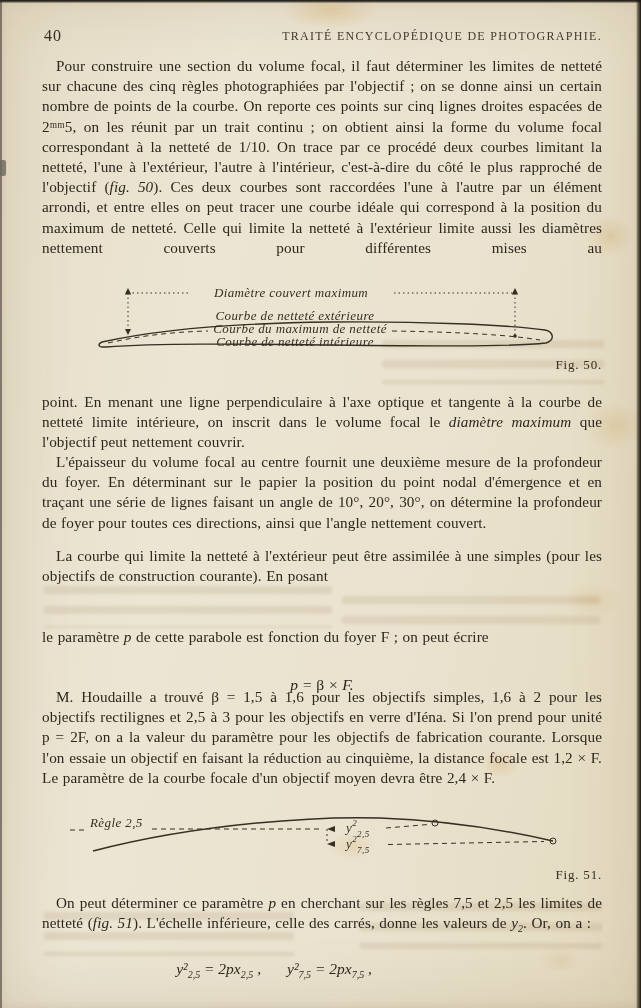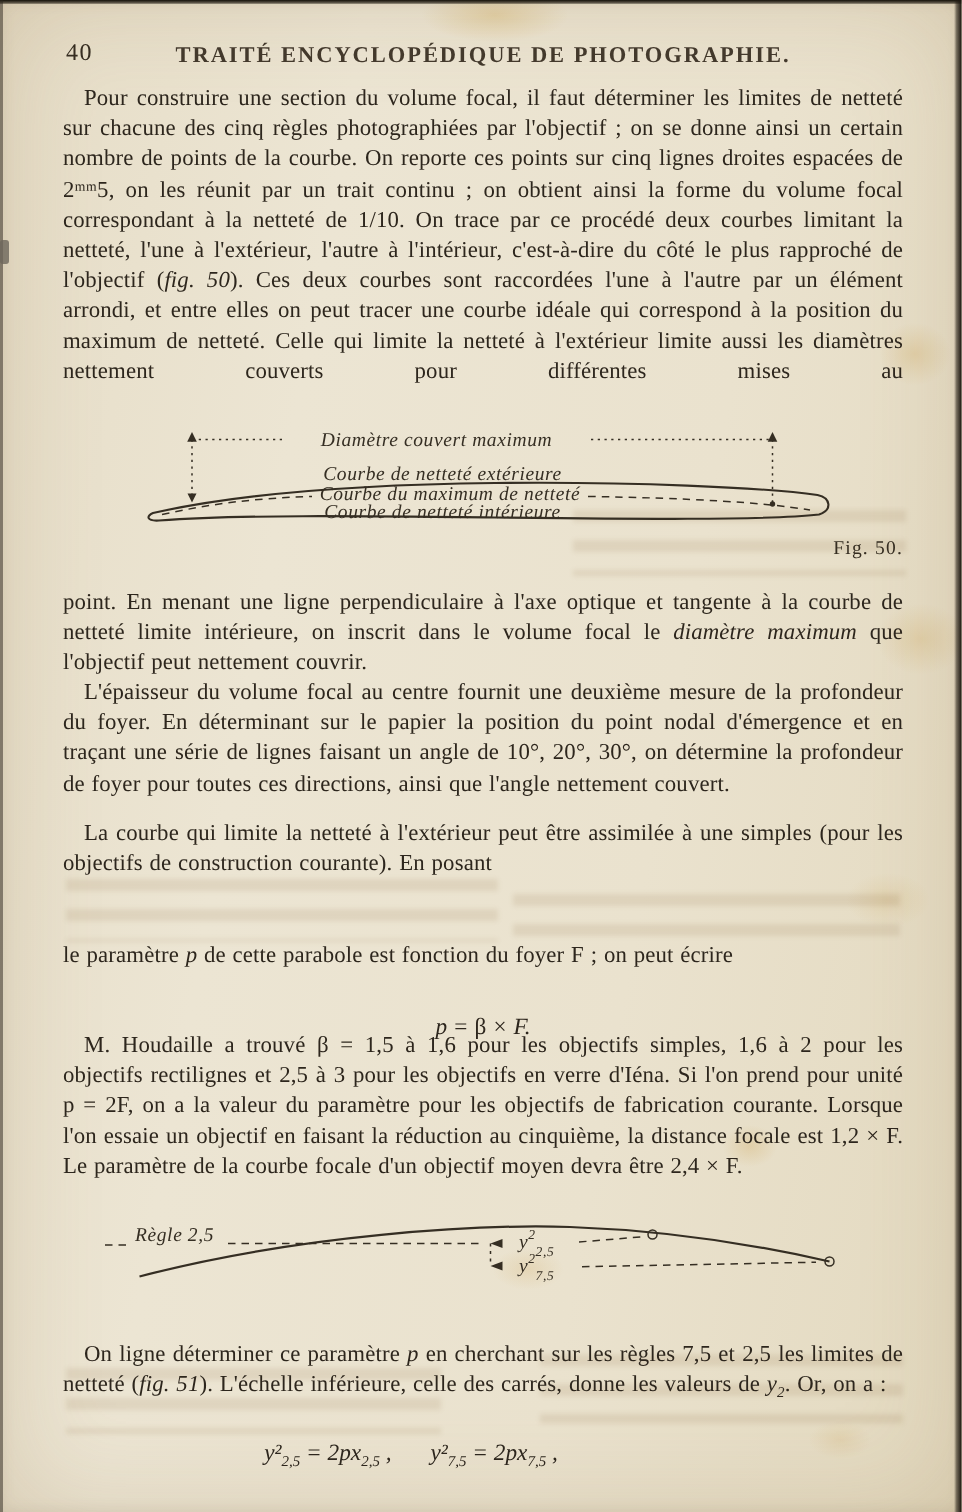--- a/index.html
+++ b/index.html
@@ -23,21 +23,21 @@
   }
   .edge-top{position:absolute;left:0;top:0;width:100%;height:3px;
     background:linear-gradient(#141109,rgba(42,36,26,.65) 70%,transparent);}
   .edge-right{position:absolute;right:0;top:0;width:5px;height:100%;
     background:linear-gradient(90deg,transparent,rgba(34,28,20,.55) 35%,#1c1710);}
   .edge-left{position:absolute;left:0;top:0;width:2px;height:100%;background:rgba(44,38,29,.5);}
   .edge-mark{position:absolute;left:0;top:160px;width:6px;height:16px;background:#6d675b;border-radius:2px;opacity:.8;}
 
   .header{position:absolute;left:42px;top:27px;width:560px;height:20px;color:#3c3225;}
   .pagenum{position:absolute;left:2px;top:0;font-size:16px;letter-spacing:1px;color:#362d21;}
-  .runtitle{position:absolute;left:0;right:0;text-align:center;top:2px;font-size:15px;letter-spacing:1.3px;color:#43392c;font-weight:bold;}
+  .runtitle{position:absolute;left:0;right:0;text-align:right;top:2px;font-size:12px;letter-spacing:1.3px;color:#43392c;}
 
   .para{
     position:absolute;left:42px;width:560px;margin:0;
     font-size:15.2px;line-height:20.2px;color:#2d261d;
     text-align:justify;letter-spacing:.1px;word-spacing:.6px;
   }
   .indent{text-indent:14px;}
   .justlast{text-align-last:justify;}
 
   .eq{position:absolute;left:42px;width:560px;text-align:center;margin:0;
@@ -125,22 +125,23 @@
       <circle cx="385" cy="17" r="3" class="stroke" fill="#eae2ce"></circle>
     </g>
     <path class="stroke" stroke-dasharray="2 3" d="M277 23 V38"></path>
     <g>
       <path d="M277 38 l8 -3 v6 z" fill="#352e23"></path>
       <text class="figtext" x="296" y="42"><tspan>y</tspan><tspan dy="-6" font-size="9">2</tspan><tspan dy="11" font-size="9">7,5</tspan></text>
       <path class="stroke" stroke-dasharray="5 4" d="M338 38.5 L494 35.5"></path>
       <circle cx="503" cy="35" r="3" class="stroke" fill="#eae2ce"></circle>
     </g>
   </svg>
+  <div class="caption" style="top:867px;">Fig. 51.</div>
 
-  <p class="para indent" style="top:893px;"><span>On ligne déterminer ce paramètre </span><i>p</i><span> en cherchant sur les règles 7,5 et 2,5 les limites de netteté (</span><i>fig. 51</i><span>). L'échelle inférieure, celle des carrés, donne les valeurs de </span><i>y</i><sub>2</sub><span>. Or, on a :</span></p>
+  <p class="para indent" style="top:893px;"><span>On peut déterminer ce paramètre </span><i>p</i><span> en cherchant sur les règles 7,5 et 2,5 les limites de netteté (</span><i>fig. 51</i><span>). L'échelle inférieure, celle des carrés, donne les valeurs de </span><i>y</i><sub>2</sub><span>. Or, on a :</span></p>
 
   <div class="eqrow">
     <span><span>y²</span><sub class="sb">2,5</sub><span> = 2px</span><sub class="sb">2,5</sub><span> ,</span></span>
     <span><span>y²</span><sub class="sb">7,5</sub><span> = 2px</span><sub class="sb">7,5</sub><span> ,</span></span>
   </div>
 
   <div class="edge-top"></div>
   <div class="edge-right"></div>
   <div class="edge-left"></div>
   <div class="edge-mark"></div>

